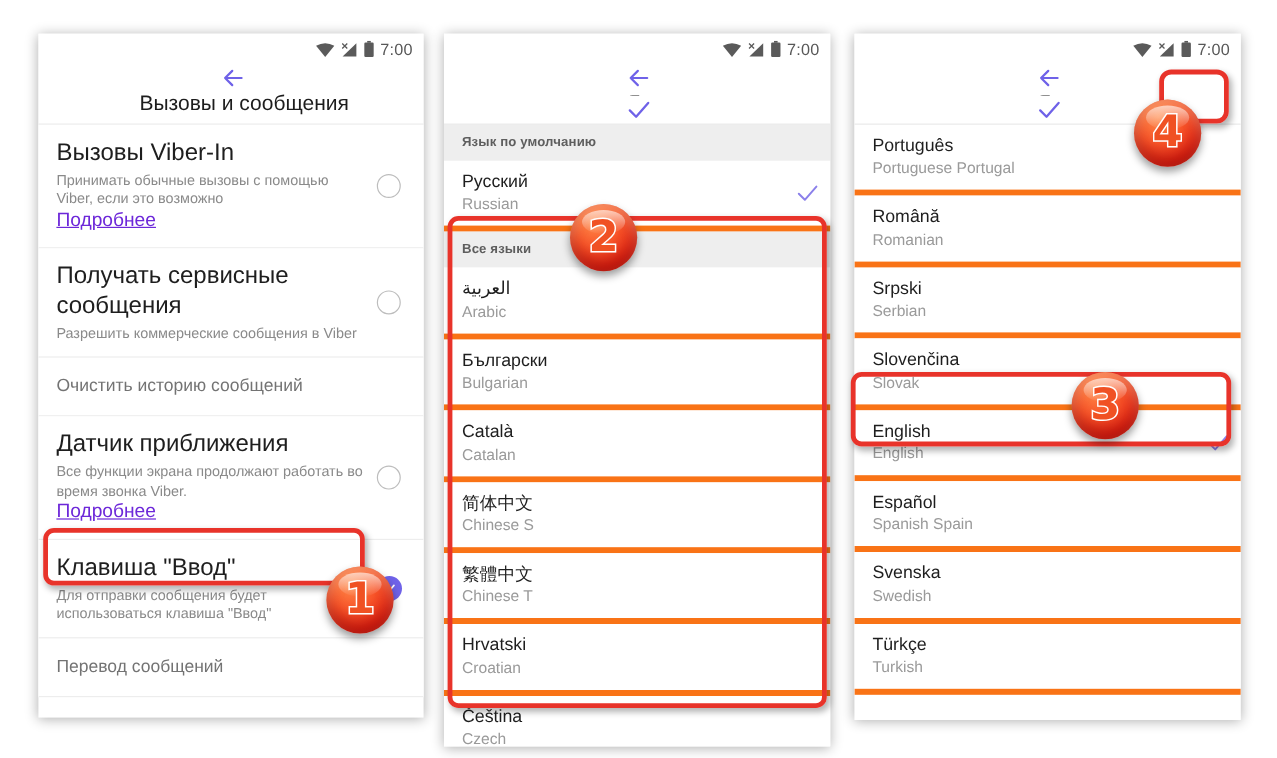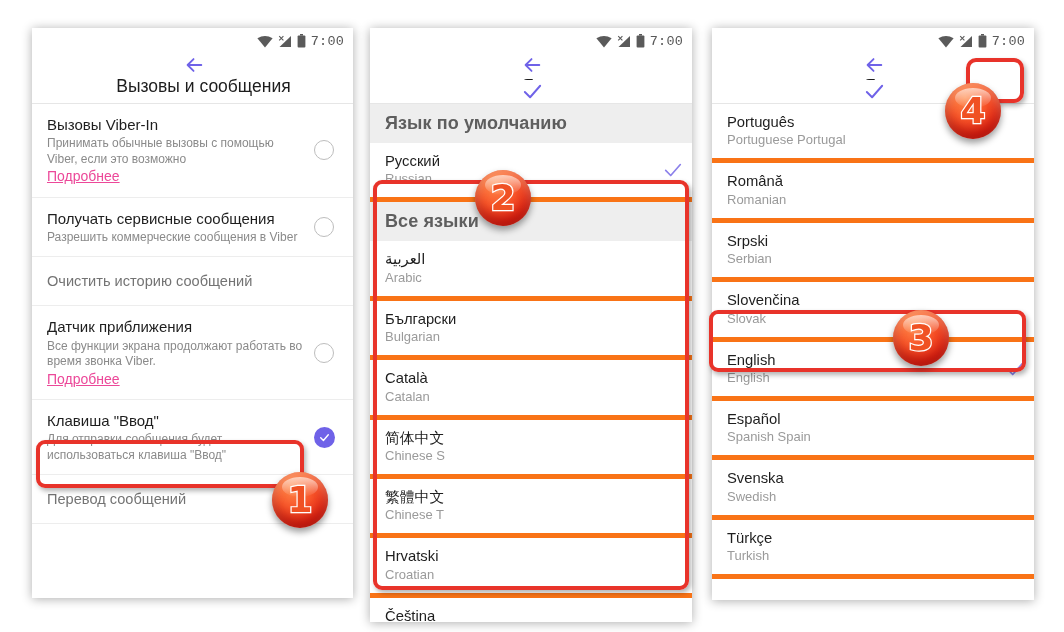--- a/index.html
+++ b/index.html
@@ -27,21 +27,21 @@
     height: 26px;
     background: #ffffff;
     display: flex;
     align-items: center;
     justify-content: flex-end;
     padding-right: 9px;
     gap: 5px;
   }
   .sb-time {
     font-size: 13.5px; color: #585858; letter-spacing: .2px;
-    font-family: Liberation Mono, monospace;
+    font-family: Liberation Sans, sans-serif;
   }
   .sb-ico { display:block; }
 
   
   .appbar {
     height: 50px;
     background: #ffffff;
     display: flex;
     align-items: center;
     padding: 0 13px 0 15px;
@@ -53,43 +53,43 @@
     font-size: 17.5px; color: #1d1d1d; margin-left: 20px;
     white-space: nowrap; overflow: hidden;
   }
   .appbar-spacer { flex: 1 1 auto; }
   .appbar-check { width: 23px; height: 23px; flex: 0 0 auto; }
 
   
   .list { background: #ffffff; }
   .section-head {
     background: #eeeeee;
-    font-size: 18px;
+    font-size: 11px;
     font-weight: bold;
     color: #5e5e5e;
     padding: 9px 0 9px 15px;
     letter-spacing: .1px;
   }
   .row {
     display: flex;
     align-items: flex-start;
     padding: 11px 14px 11px 15px;
     border-bottom: 1px solid #ededed;
     background: #fff;
     position: relative;
   }
   .row-text { flex: 1 1 auto; min-width: 0; }
   .row-title {
-    font-size: 15px; color: #1e1e1e; line-height: 1.28;
+    font-size: 20px; color: #1e1e1e; line-height: 1.28;
   }
   .row-sub {
     font-size: 12px; color: #8a8a8a; line-height: 1.3; margin-top: 2px;
   }
   .row-link {
-    font-size: 14px; color: #ec4899; text-decoration: underline;
+    font-size: 16px; color: #6d28d9; text-decoration: underline;
     line-height: 1.3; display:inline-block;
   }
   .row-ctrl { flex: 0 0 auto; width: 30px; display:flex; justify-content:center;
               align-items:center; margin-left: 6px; align-self: center; }
 
   
   .circ {
     width: 20px; height: 20px; border-radius: 50%;
     border: 1.4px solid #bdbdbd; background: transparent;
   }

